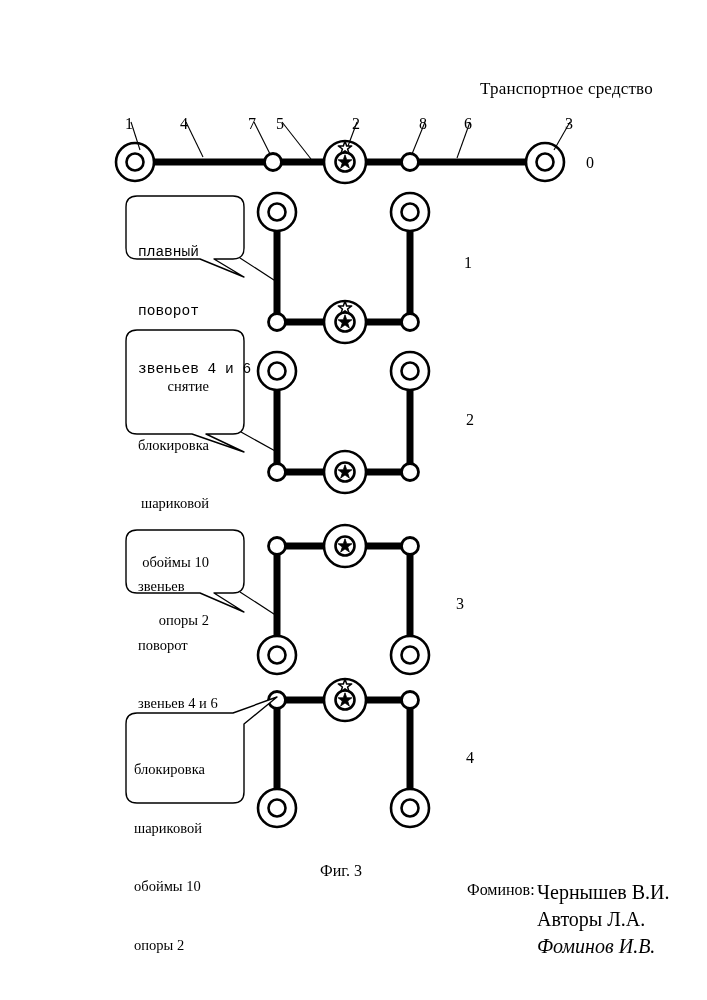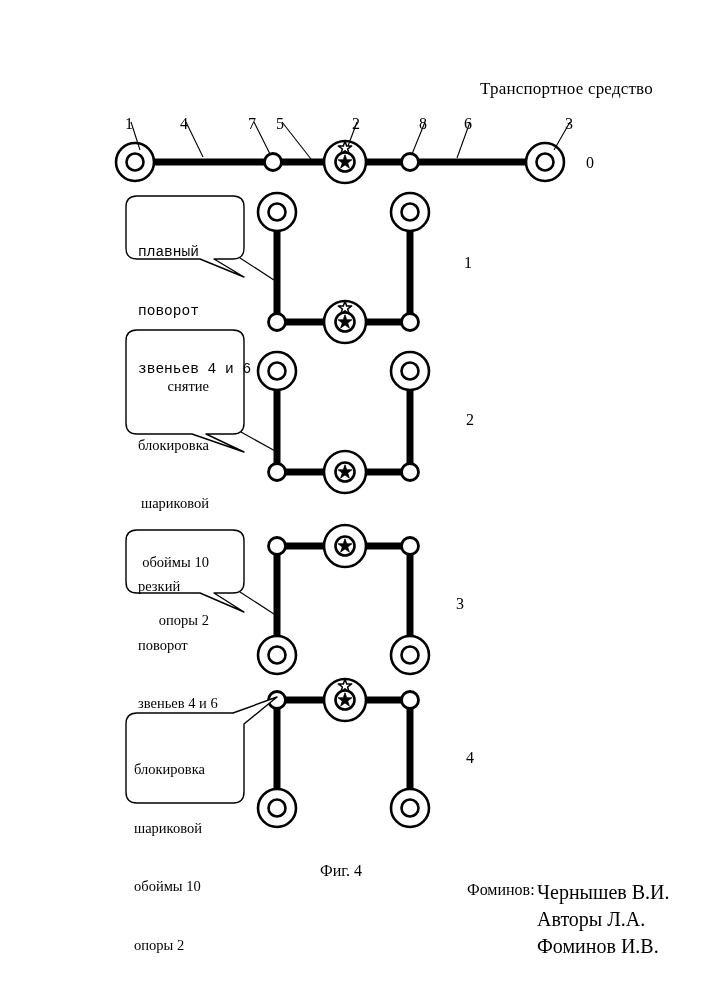--- a/index.html
+++ b/index.html
@@ -208,32 +208,32 @@
 
   <div class="txt callout-text" style="left:138px; top:338px;text-align:right;">
     <div>снятие</div>
     <div>блокировка</div>
     <div>шариковой</div>
     <div>обоймы 10</div>
     <div>опоры 2</div>
   </div>
 
   <div class="txt callout-text" style="left:138px; top:538px;">
-    <div>резкий</div>
+    <div>звеньев</div>
     <div>поворот</div>
     <div>звеньев 4 и 6</div>
   </div>
 
   <div class="txt callout-text" style="left:134px; top:721px;">
     <div>блокировка</div>
     <div>шариковой</div>
     <div>обоймы 10</div>
     <div>опоры 2</div>
   </div>
 
-  <div class="txt fig-caption" style="left:320px; top:863px;">Фиг. 4</div>
+  <div class="txt fig-caption" style="left:320px; top:863px;">Фиг. 3</div>
 
   <div class="txt authors-label" style="left:467px; top:882px;">Фоминов:</div>
   <div class="txt author-name" style="left:537px; top:882px;">Чернышев В.И.</div>
   <div class="txt author-name" style="left:537px; top:909px;">Авторы Л.А.</div>
-  <div class="txt author-name" style="left:537px; top:936px;">Фоминов И.В.</div>
+  <div class="txt author-name" style="left:537px; top:936px;font-style:italic;">Фоминов И.В.</div>
 
 </div>
 
 </body></html>

